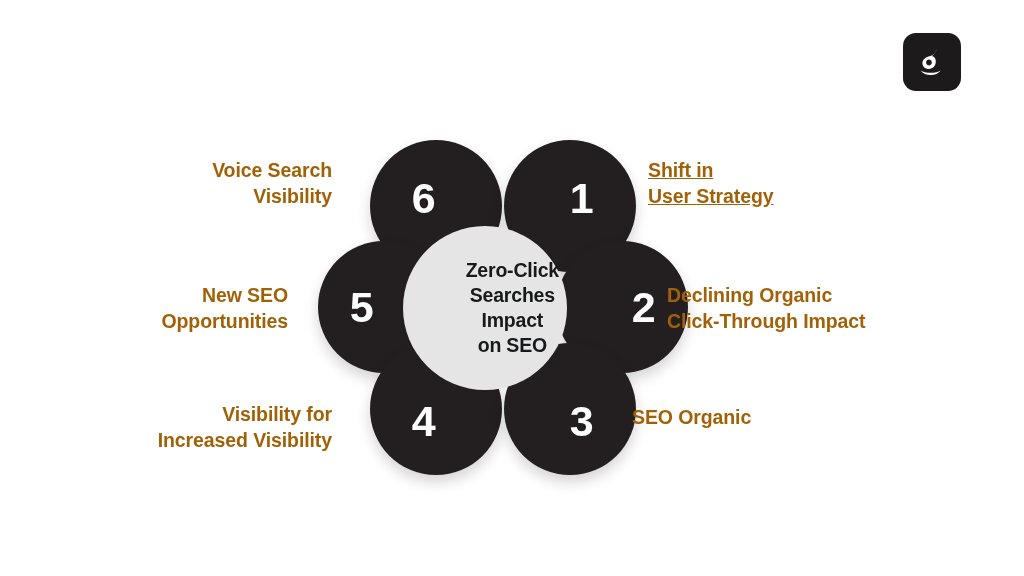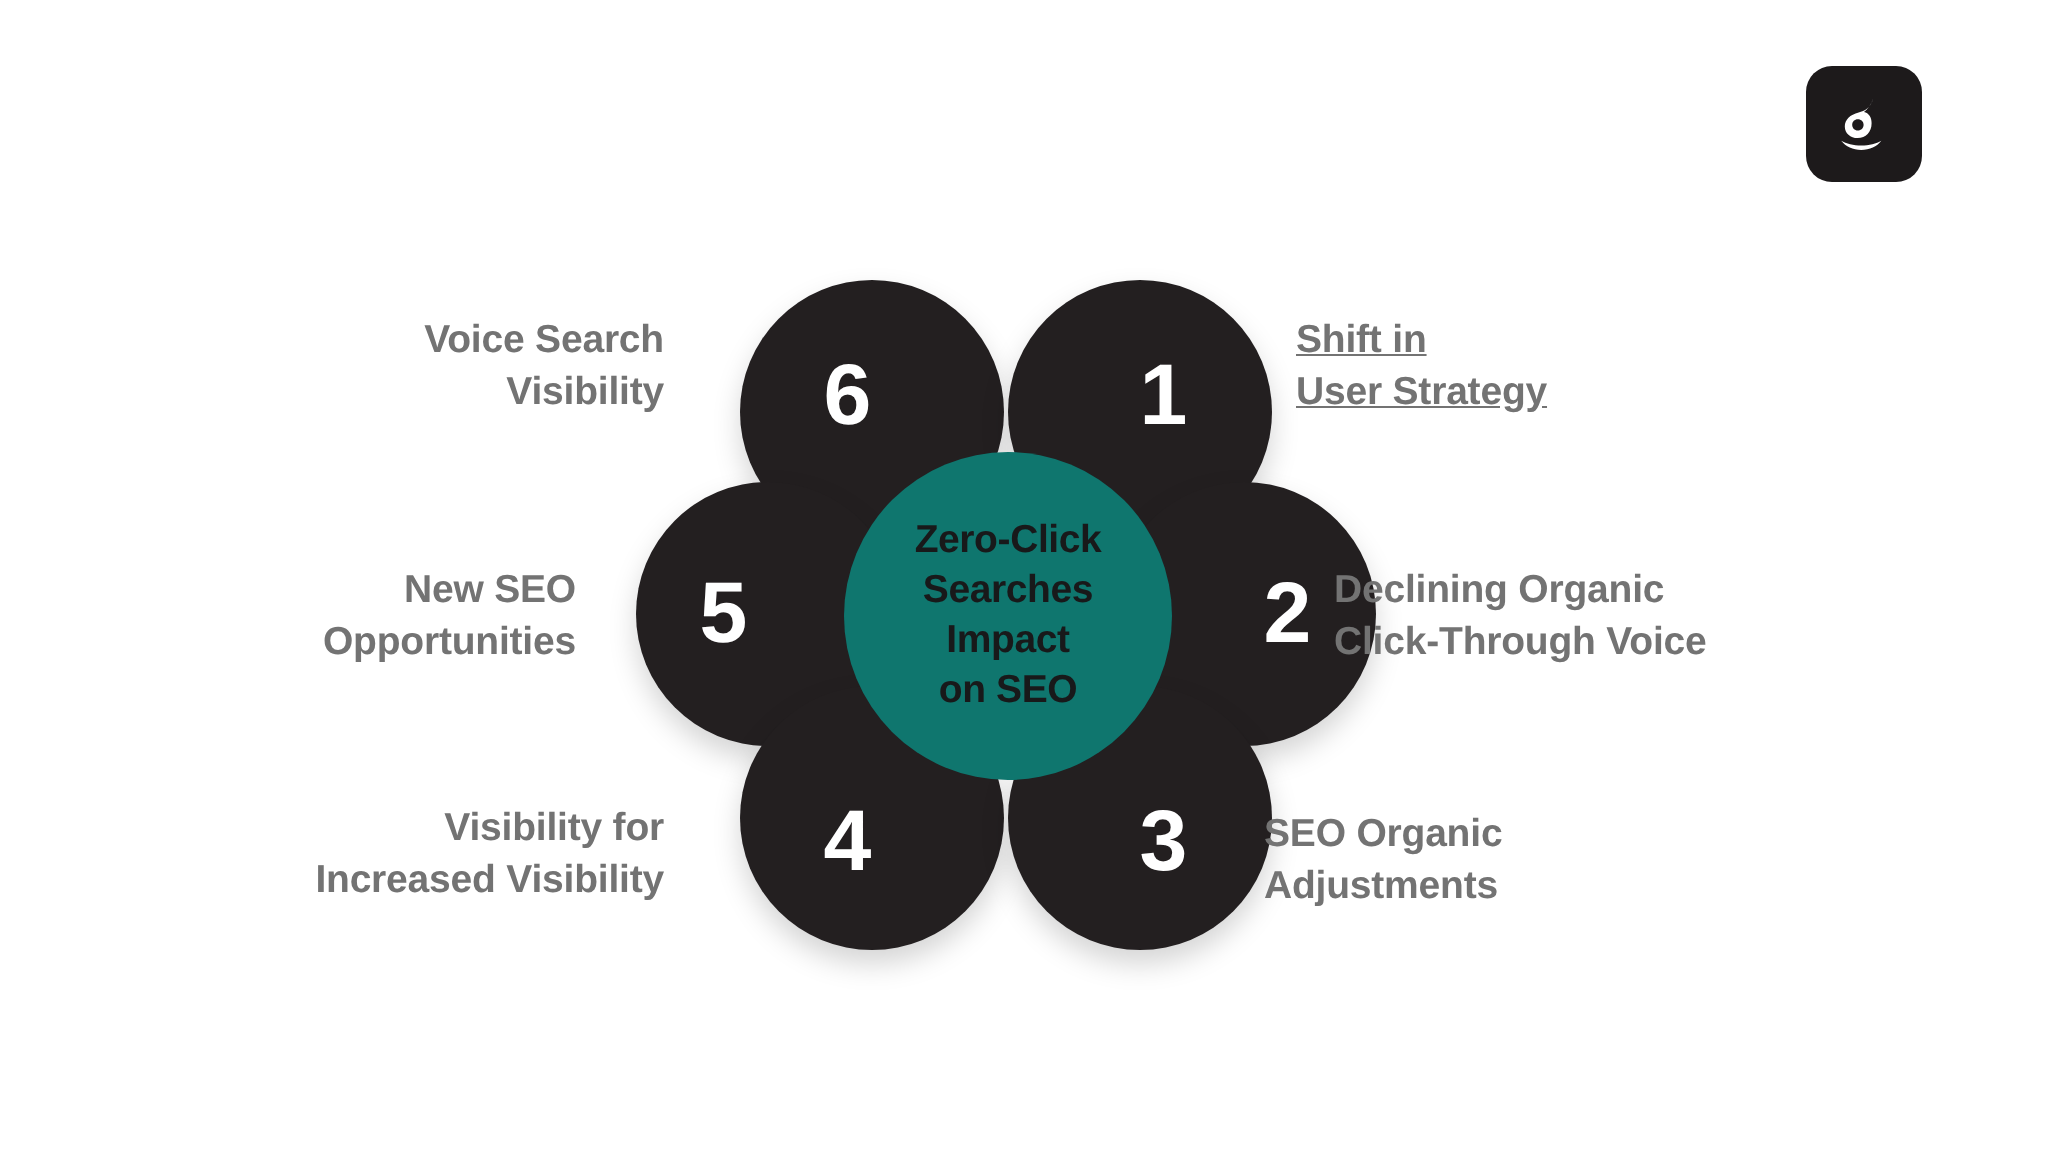--- a/index.html
+++ b/index.html
@@ -77,46 +77,46 @@
   
   .petal-1 .petal-num { transform: translate(12px, -8px); }
   .petal-2 .petal-num { transform: translate(22px, 0px); }
   .petal-3 .petal-num { transform: translate(12px, 12px); }
   .petal-4 .petal-num { transform: translate(-12px, 12px); }
   .petal-5 .petal-num { transform: translate(-22px, 0px); }
   .petal-6 .petal-num { transform: translate(-12px, -8px); }
 
   .center-hub {
     position: absolute;
-    left: 132px;
+    left: 113px;
     top: 108px;
     width: 164px;
     height: 164px;
     border-radius: 50%;
-    background: #0f766e;
+    background: #e5e5e5;
     display: flex;
     align-items: center;
-    justify-content: center;
+    justify-content: flex-end;
     z-index: 5;
   }
   .center-text {
     color: #18191a;
     font-size: 19.5px;
     font-weight: bold;
     line-height: 1.28;
     text-align: center;
     letter-spacing: -0.2px;
     padding: 0 8px;
   }
   .center-text span { display: block; }
 
   
   .label {
     position: absolute;
-    color: #737373;
+    color: #a16207;
     font-size: 19.5px;
     font-weight: bold;
     line-height: 1.33;
     letter-spacing: -0.1px;
     white-space: nowrap;
   }
   .label span { display: block; }
   .label.left  { text-align: right; }
   .label.right { text-align: left; }
 
@@ -191,21 +191,20 @@
     <span>Increased Visibility</span>
   </div>
 
   <div class="label right label-shift">
     <span>Shift in</span>
     <span>User Strategy</span>
   </div>
 
   <div class="label right label-declining">
     <span>Declining Organic</span>
-    <span>Click-Through Voice</span>
+    <span>Click-Through Impact</span>
   </div>
 
   <div class="label right label-strategy">
     <span>SEO Organic</span>
-    <span>Adjustments</span>
   </div>
 
 </div>
 
 </body></html>

